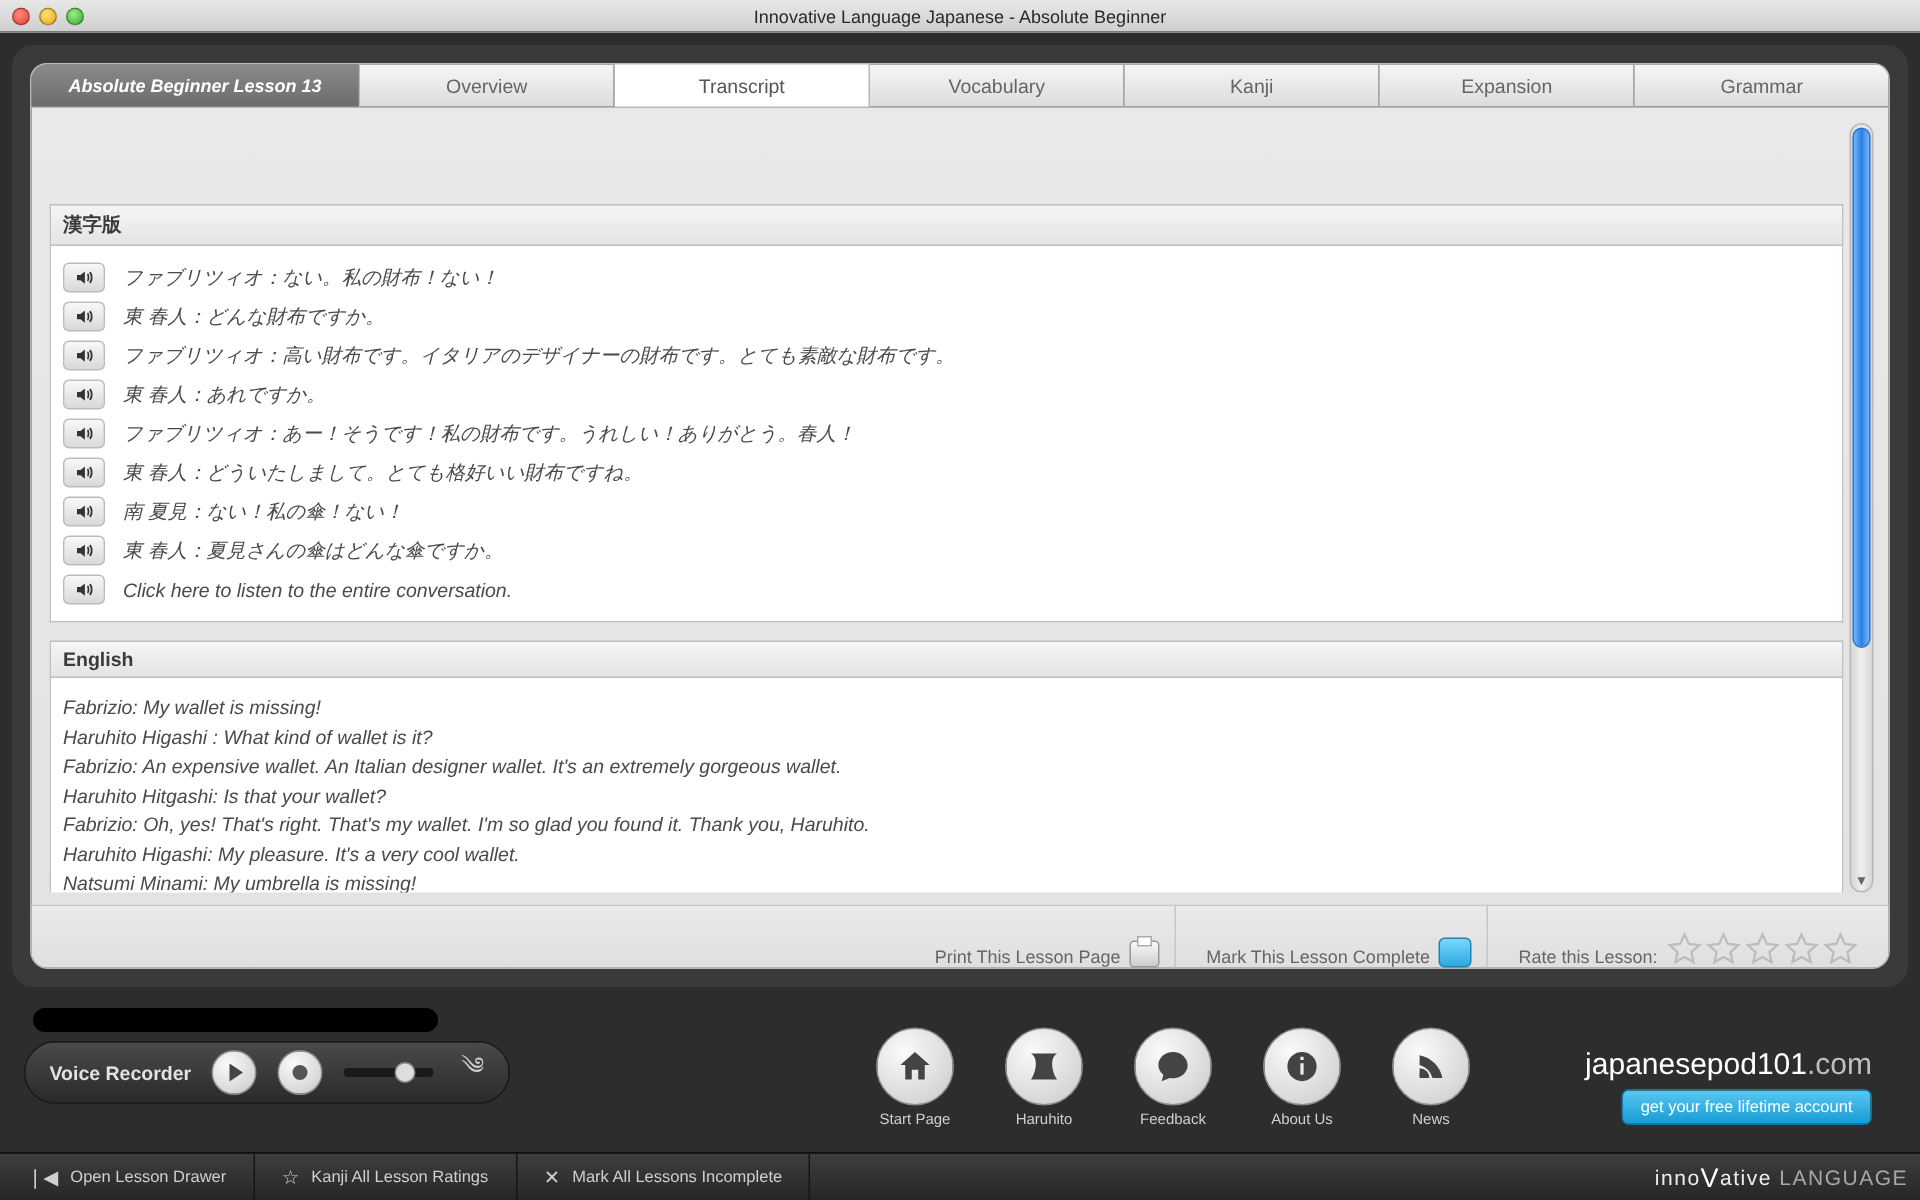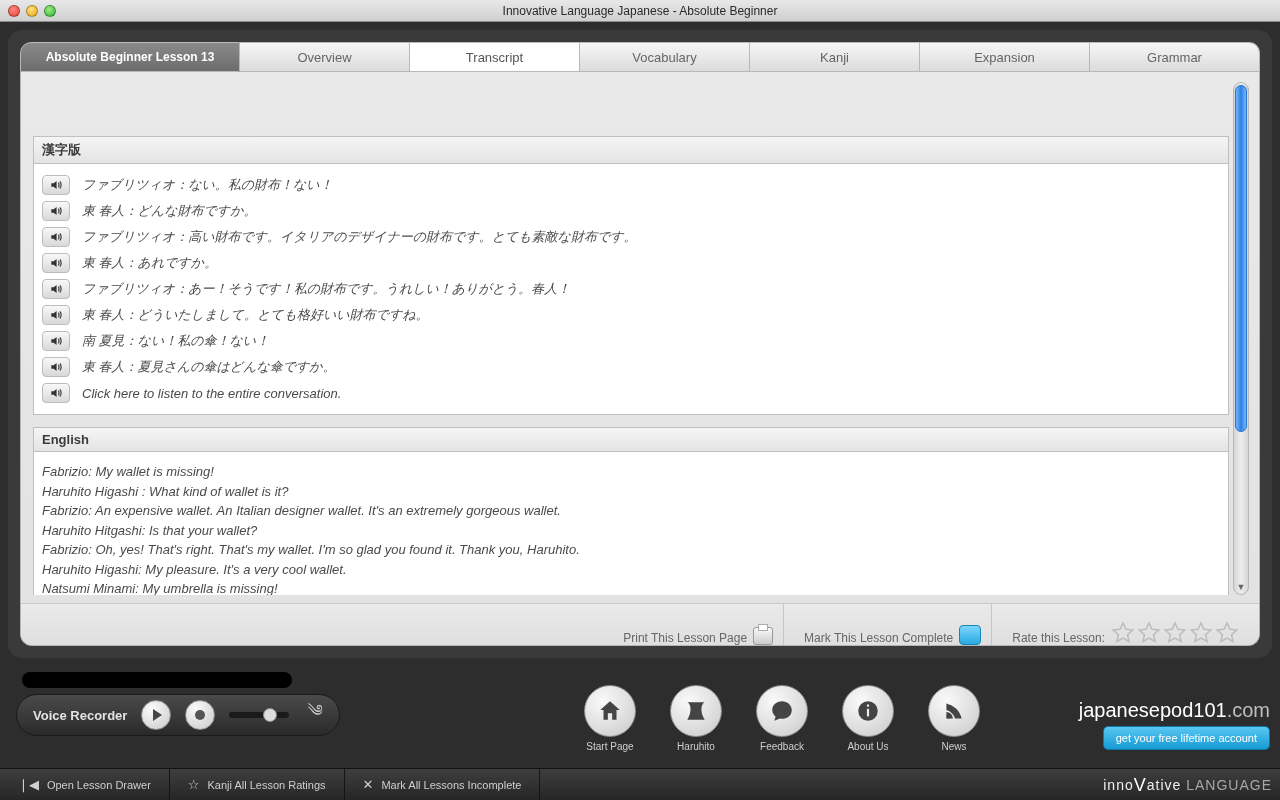--- a/index.html
+++ b/index.html
@@ -11,21 +11,21 @@
   .tl.red{background:radial-gradient(circle at 40% 35%,#ff8a80,#e33e32);} 
   .tl.yel{background:radial-gradient(circle at 40% 35%,#ffe082,#e6a50c);} 
   .tl.grn{background:radial-gradient(circle at 40% 35%,#a5e887,#28b52e);} 
   .titlebar .title { position:absolute; left:0; right:0; text-align:center; font-size:12px; color:#2a2a2a; }
   
   .frame { position:absolute; top:22px; left:0; right:0; bottom:32px; background:#2d2d2d; }
   .frame-inner { position:absolute; top:8px; left:8px; right:8px; bottom:110px; background:#3a3a3a; border-radius:14px; padding:12px; }
   
   .tabstrip { display:flex; height:30px; }
   .tab { flex:1; display:flex; align-items:center; justify-content:center; font-size:13px; color:#656565; background:linear-gradient(#f6f6f6,#dcdcdc); border:1px solid #b8b8b8; border-left:none; cursor:pointer; }
-  .tab:first-child { border-left:1px solid #b8b8b8; border-top-left-radius:11px; }
+  .tab:first-child { border-left:1px solid #b8b8b8; border-top-left-radius:11px;font-style:italic; }
   .tab:last-child { border-top-right-radius:11px; }
   .tab.lesson { background:linear-gradient(#8a8a8a,#6c6c6c); color:#fff; font-weight:bold; font-size:12px; flex:0 0 220px; }
   .tab.active { background:#fff; color:#555; }
   
   .content { background:linear-gradient(#e9e9e9,#e2e2e2); border:1px solid #b5b5b5; border-top:none; border-bottom-left-radius:12px; border-bottom-right-radius:12px; height:calc(100% - 30px); position:relative; padding:12px 28px 44px 12px; }
   .pagetitle { font-family: Georgia, "Times New Roman", serif; font-style:italic; font-size:28px; color:#3a3a3a; margin:4px 0 18px 6px; }
   .scroll-area { position:absolute; top:64px; left:12px; right:30px; bottom:50px; overflow:hidden; }
   .section-head { background:linear-gradient(#f5f5f5,#e4e4e4); border:1px solid #bfbfbf; padding:4px 8px; font-weight:bold; font-size:13px; color:#3b3b3b; }
   .section-body { background:#fff; border:1px solid #bfbfbf; border-top:none; padding:8px; margin-bottom:12px;font-style:italic; }
   .tline { display:flex; align-items:center; padding:3px 0; }
@@ -56,21 +56,21 @@
   .vr .lbl { color:#e3e3e3; font-weight:bold; font-size:13px; }
   .circ { width:30px;height:30px;border-radius:50%; background:radial-gradient(circle at 35% 30%, #fafafa,#c9c9c9); border:1px solid #8d8d8d; display:flex;align-items:center;justify-content:center; cursor:pointer;}
   .circ.lg{width:52px;height:52px;}
   .play-tri{width:0;height:0;border-left:9px solid #444;border-top:6px solid transparent;border-bottom:6px solid transparent;margin-left:2px;}
   .rec-dot{width:10px;height:10px;border-radius:50%;background:#555;}
   .vol { height:6px; width:60px; background:#1a1a1a; border-radius:3px; position:relative; }
   .vol::after{content:"";position:absolute;left:34px;top:-4px;width:12px;height:12px;border-radius:50%;background:#ddd;border:1px solid #888;}
   .sndwave{color:#cfcfcf;font-size:16px;margin-left:4px;}
   .navicons{ display:flex; gap:34px; position:absolute; left:576px; bottom:6px;}
   .navicons .ni{ display:flex; flex-direction:column; align-items:center; gap:4px; color:#cfcfcf; font-size:10px;}
-  .brand { position:absolute; right:2px; bottom:8px; text-align:right; }
+  .brand { position:absolute; right:24px; bottom:8px; text-align:right; }
   .brand .t1 { color:#fff; font-size:20px; }
   .brand .t1 .g{color:#bfbfbf;}
   .brand .cta { display:inline-block; background:linear-gradient(#59c7f3,#179bd4); color:#fff; font-size:11px; padding:5px 12px; border-radius:5px; margin-top:4px; border:1px solid #0d78a6; cursor:pointer;}
   
   .status { position:absolute; left:0; right:0; bottom:0; height:32px; background:linear-gradient(#3e3e3e,#262626); border-top:1px solid #111; display:flex; align-items:center; color:#cfcfcf; font-size:11px; }
   .status .sbtn { display:flex; align-items:center; gap:8px; padding:0 18px; height:100%; border-right:1px solid #151515; cursor:pointer;}
   .status .sbtn .ic{font-size:13px;}
   .status .logo { margin-left:auto; padding-right:8px; color:#efefef; font-size:14px; letter-spacing:1px;}
   .status .logo .v{color:#fff;font-size:18px;position:relative;top:1px;}
   .status .logo .l{color:#a7a7a7;}

